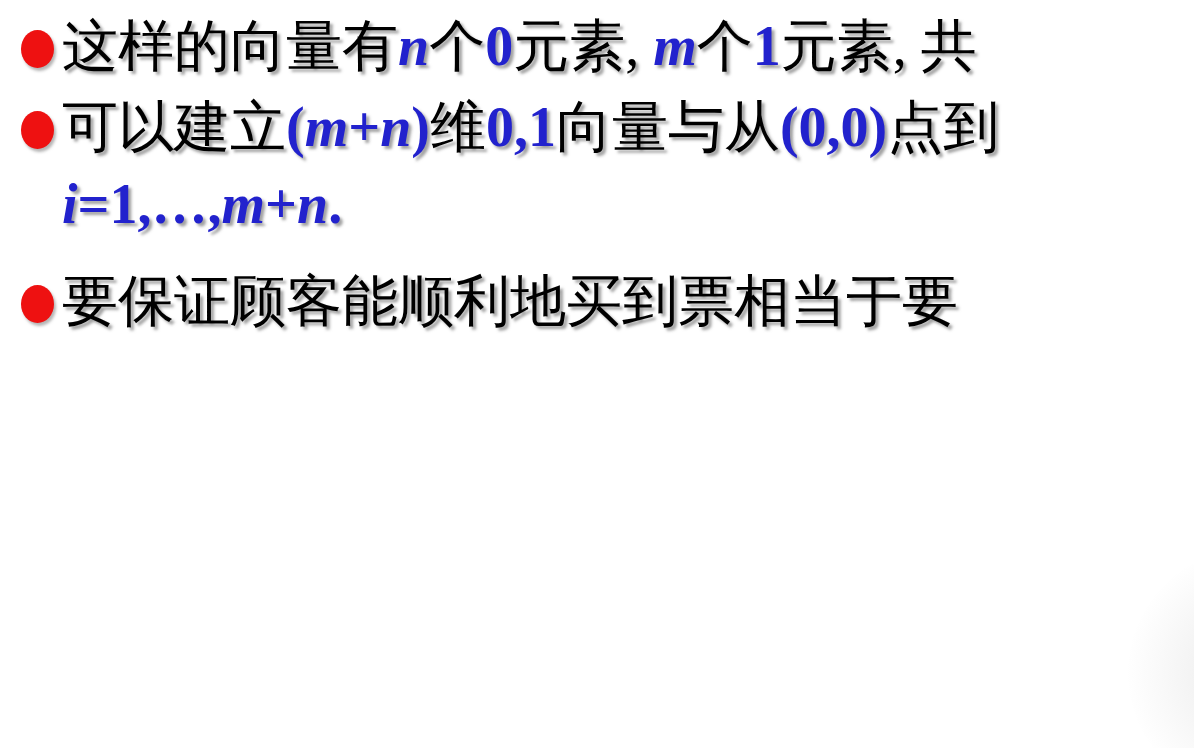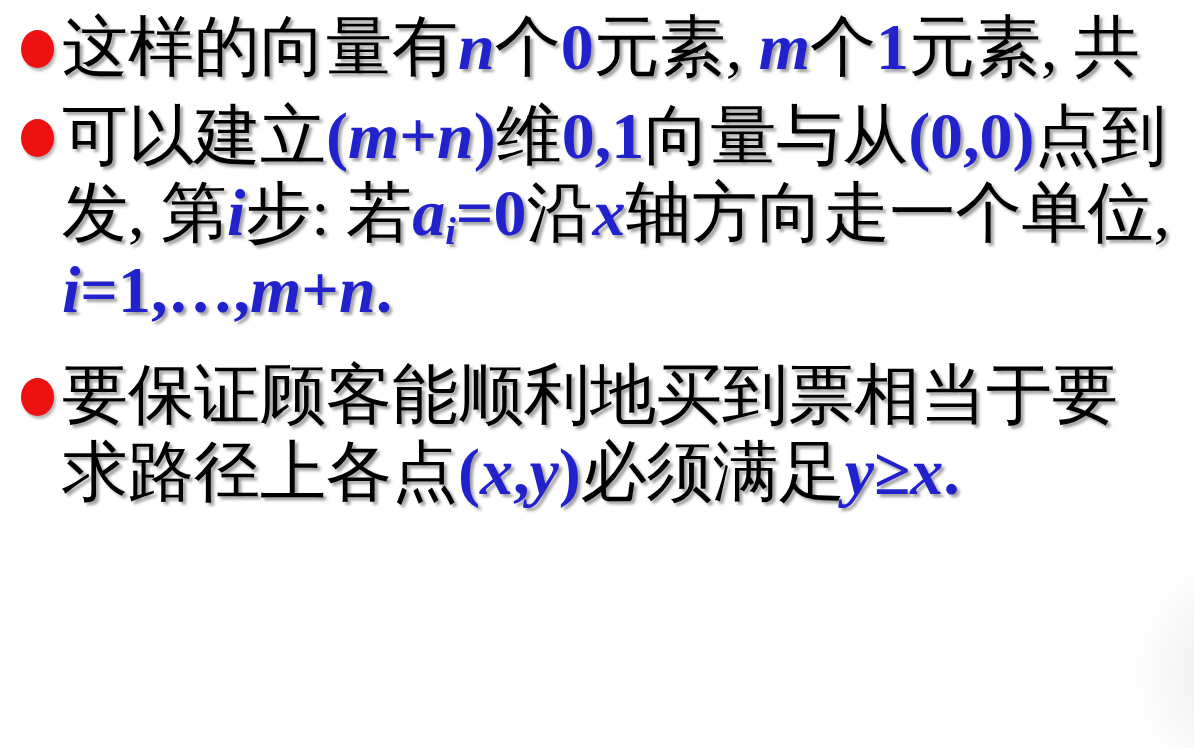--- a/index.html
+++ b/index.html
@@ -34,32 +34,32 @@
   }
   .content {
     position: absolute;
     top: 8px; left: 0;
     width: 1194px;
   }
   .bullet {
     position: relative;
     padding-left: 62px;
   }
-  .bullet:nth-child(2) { margin-top: 12px; }
-  .bullet:nth-child(3) { margin-top: 28px; }
+  .bullet:nth-child(2) { margin-top: 4px; }
+  .bullet:nth-child(3) { margin-top: 20px; }
   .dot {
     position: absolute;
     left: 21px; top: 22px;
     width: 33px; height: 38px;
     border-radius: 50%;
     background: var(--bullet);
     box-shadow: 2px 3px 3px rgba(120,120,120,0.55);
   }
   .btext {
-    font-size: 66px;
+    font-size: 56px;
     line-height: 77px;
     color: var(--ink);
     text-shadow: 3px 3px 3px rgba(110,110,110,0.65);
   }
   .line {
     display: block;
     white-space: nowrap;
   }
   .run-k  { color: var(--ink); }
   .run-mi { color: var(--math); font-weight: bold; font-style: italic; }
@@ -80,25 +80,23 @@
       <div class="bullet">
         <span class="dot"></span>
         <div class="btext">
           <div class="line"><span class="run-k">这样的向量有</span><span class="run-mi">n</span><span class="run-k">个</span><span class="run-mn">0</span><span class="run-k">元素, </span><span class="run-mi">m</span><span class="run-k">个</span><span class="run-mn">1</span><span class="run-k">元素, 共</span></div>
         </div>
       </div>
       <div class="bullet">
         <span class="dot"></span>
         <div class="btext">
           <div class="line"><span class="run-k">可以建立</span><span class="run-mn">(</span><span class="run-mi">m</span><span class="run-mn">+</span><span class="run-mi">n</span><span class="run-mn">)</span><span class="run-k">维</span><span class="run-mn">0,1</span><span class="run-k">向量与从</span><span class="run-mn">(0,0)</span><span class="run-k">点到</span></div>
-          <div class="line"><span class="run-k">发, 第</span><span class="run-mi">i</span><span class="run-k">步: 若</span><span class="run-mi">a</span><span class="run-sub">i</span><span class="run-mn">=0</span><span class="run-k">沿</span><span class="run-mi">x</span><span class="run-k">轴方向走一个单位,</span></div>
           <div class="line"><span class="run-mi">i</span><span class="run-mn">=1,…,</span><span class="run-mi">m</span><span class="run-mn">+</span><span class="run-mi">n</span><span class="run-mn">.</span></div>
         </div>
       </div>
       <div class="bullet">
         <span class="dot"></span>
         <div class="btext">
           <div class="line"><span class="run-k">要保证顾客能顺利地买到票相当于要</span></div>
-          <div class="line"><span class="run-k">求路径上各点</span><span class="run-mn">(</span><span class="run-mi">x</span><span class="run-mn">,</span><span class="run-mi">y</span><span class="run-mn">)</span><span class="run-k">必须满足</span><span class="run-mi">y</span><span class="run-mn">≥</span><span class="run-mi">x</span><span class="run-mn">.</span></div>
         </div>
       </div>
     </div>
 </div>
 
 </body></html>

